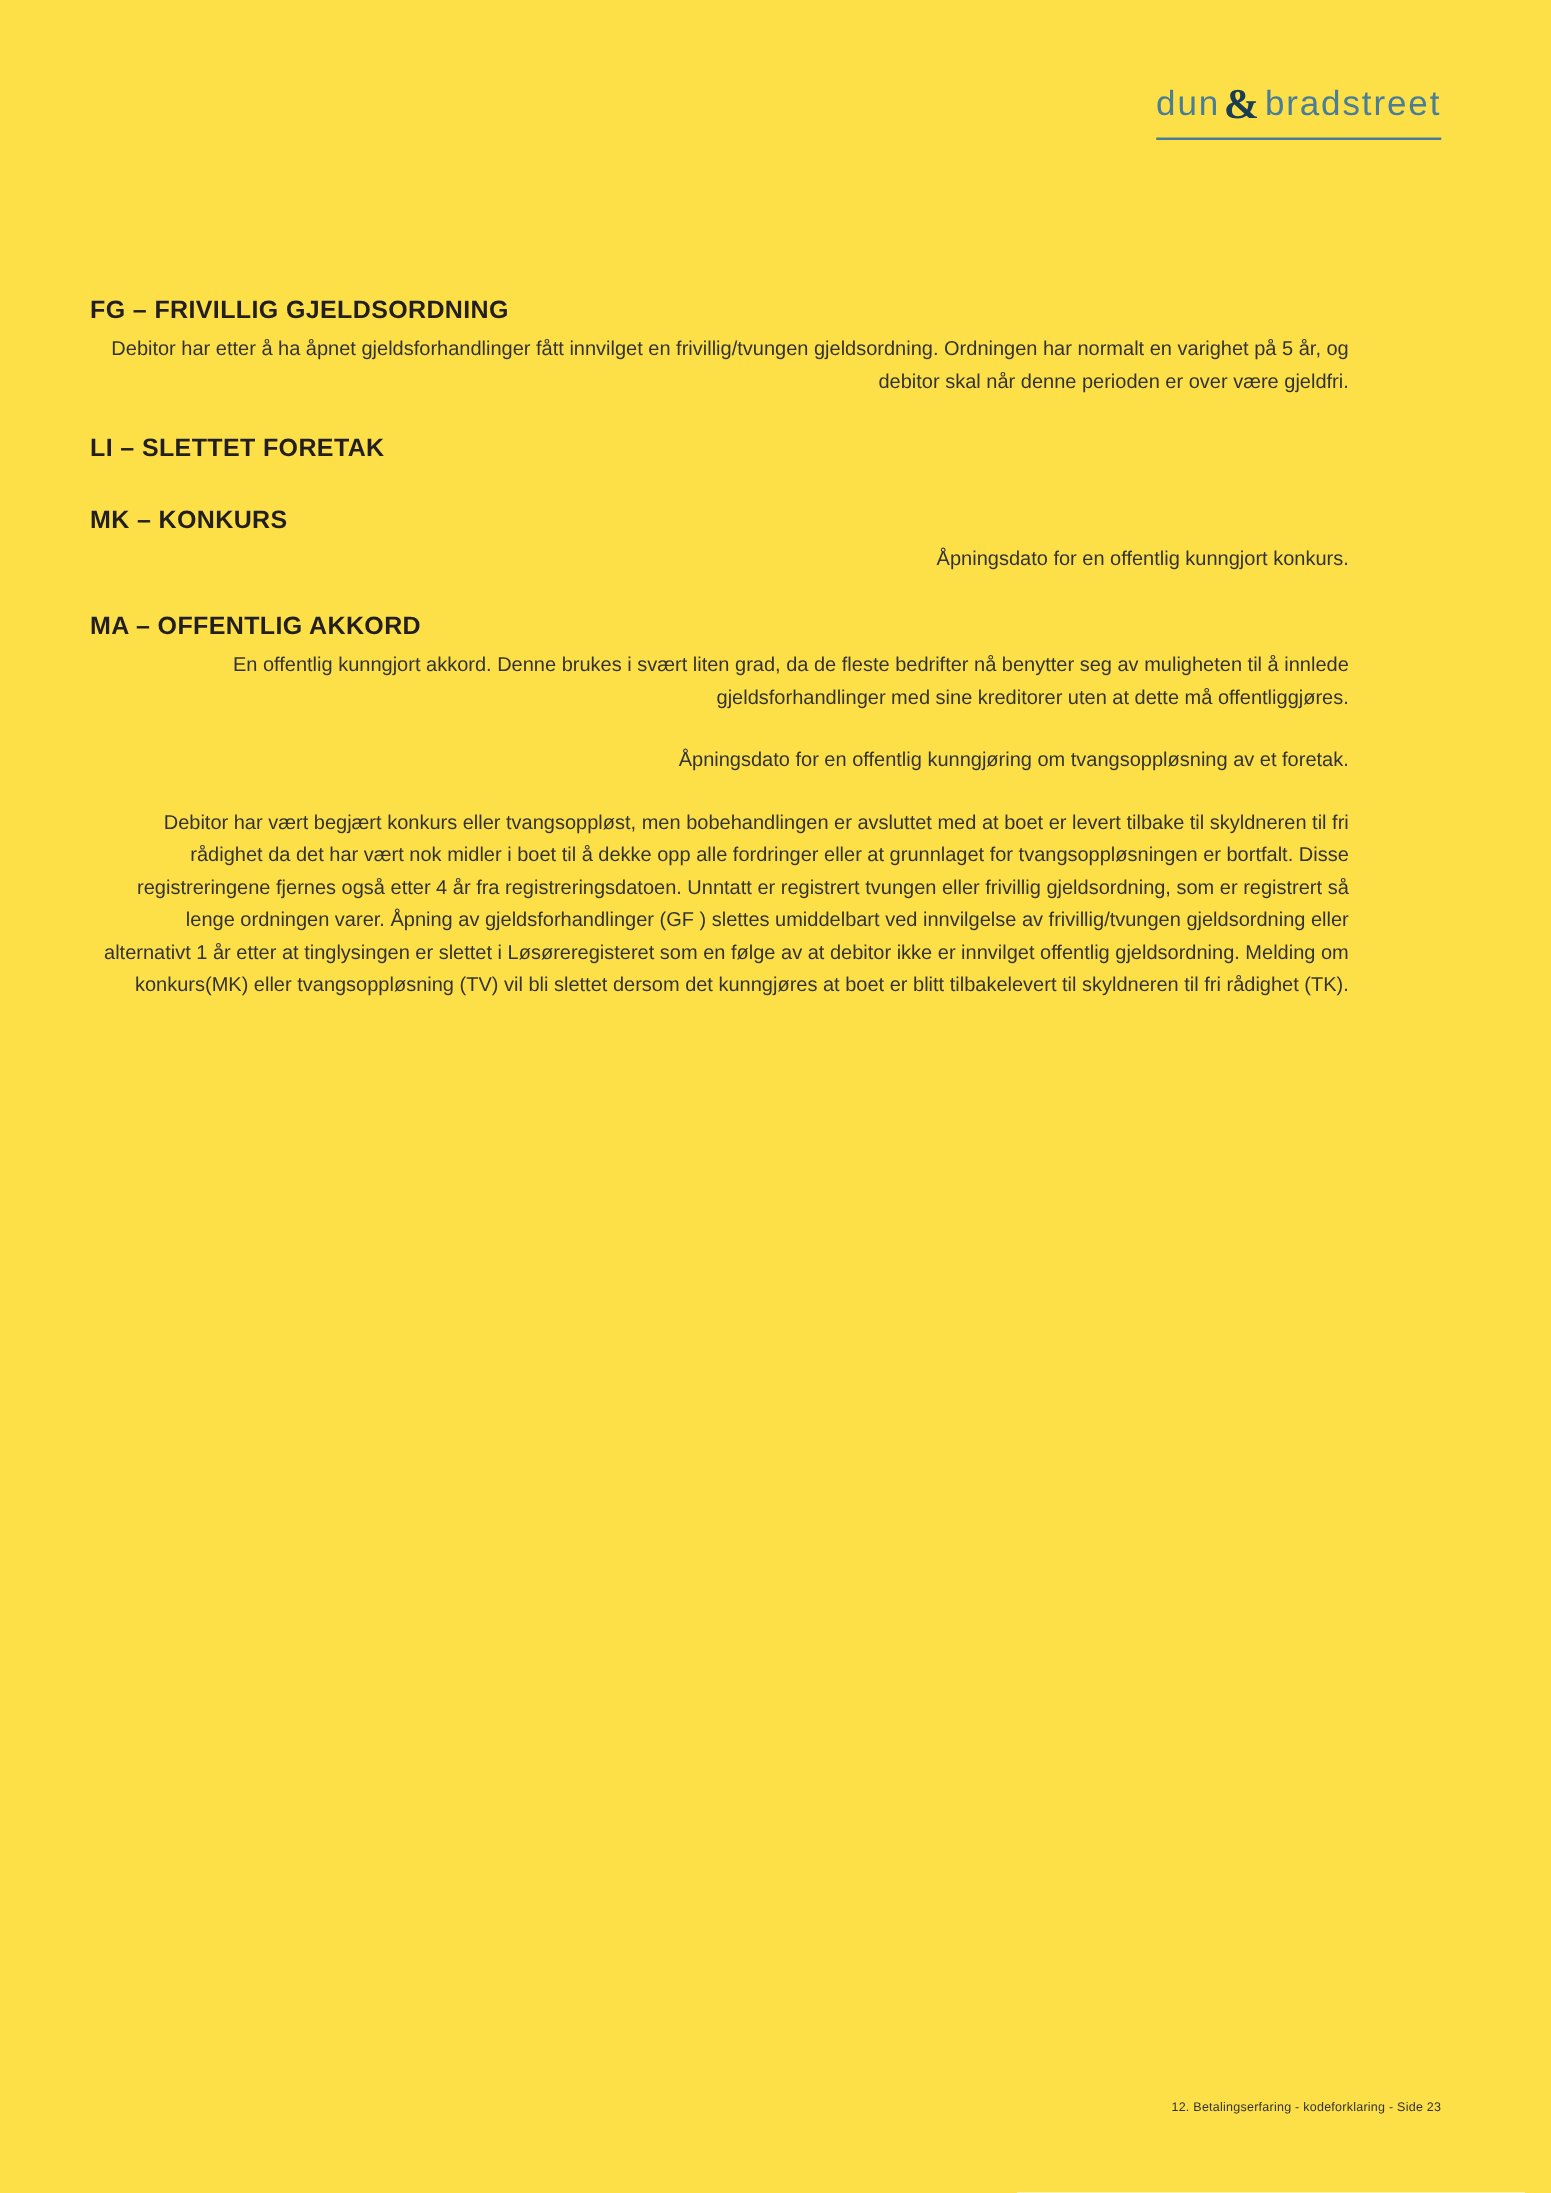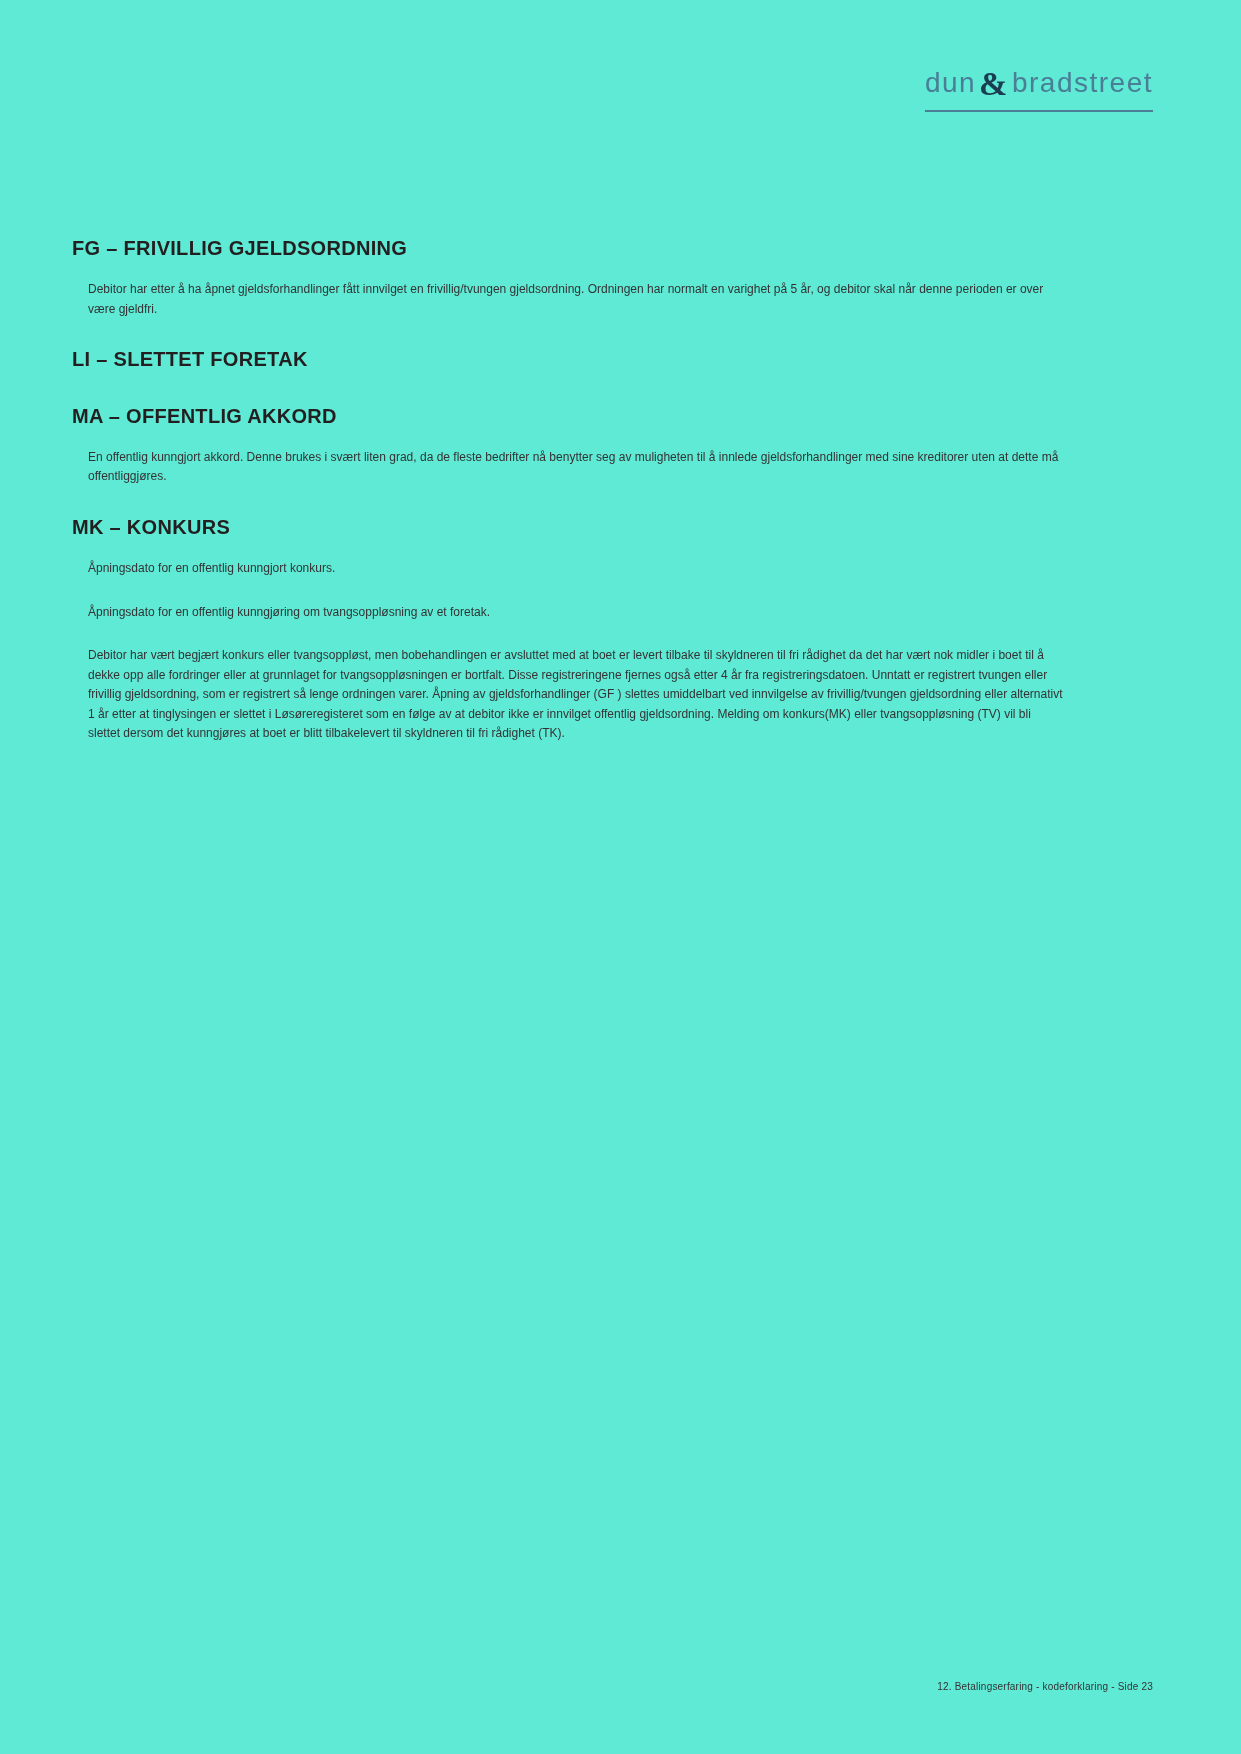--- a/index.html
+++ b/index.html
@@ -9,21 +9,21 @@
   }
   body {
     font-family: "Liberation Sans", sans-serif;
     color: #231f20;
   }
   .page {
     position: relative;
     width: 1241px;
     height: 1754px;
     margin: 0 auto;
-    background: #5eead4;
+    background: #fde047;
     box-sizing: border-box;
     overflow: hidden;
   }
 
   
   .header {
     position: absolute;
     top: 64px;
     right: 88px;
     display: flex;
@@ -79,25 +79,25 @@
   }
   .sec-title {
     font-size: 20px;
     font-weight: bold;
     letter-spacing: 0.3px;
     line-height: 1.62;
     color: #231f20;
     margin: 0;
   }
   .sec-body {
-    font-size: 12px;
+    font-size: 16px;
     line-height: 1.62;
     color: #333335;
-    margin: 16px;
-    text-align: left;
+    margin: 3px;
+    text-align: right;
   }
 
   
   .footer {
     position: absolute;
     right: 88px;
     bottom: 62px;
     font-size: 10px;
     color: #333335;
     letter-spacing: 0.2px;
@@ -124,27 +124,27 @@
     <div class="section">
       <p class="sec-title">FG – FRIVILLIG GJELDSORDNING</p>
       <p class="sec-body">Debitor har etter å ha åpnet gjeldsforhandlinger fått innvilget en frivillig/tvungen gjeldsordning. Ordningen har normalt en varighet på 5 år, og debitor skal når denne perioden er over være gjeldfri.</p>
     </div>
 
     <div class="section">
       <p class="sec-title">LI – SLETTET FORETAK</p>
     </div>
 
     <div class="section">
-      <p class="sec-title">MA – OFFENTLIG AKKORD</p>
-      <p class="sec-body">En offentlig kunngjort akkord. Denne brukes i svært liten grad, da de fleste bedrifter nå benytter seg av muligheten til å innlede gjeldsforhandlinger med sine kreditorer uten at dette må offentliggjøres.</p>
+      <p class="sec-title">MK – KONKURS</p>
+      <p class="sec-body">Åpningsdato for en offentlig kunngjort konkurs.</p>
     </div>
 
     <div class="section">
-      <p class="sec-title">MK – KONKURS</p>
-      <p class="sec-body">Åpningsdato for en offentlig kunngjort konkurs.</p>
+      <p class="sec-title">MA – OFFENTLIG AKKORD</p>
+      <p class="sec-body">En offentlig kunngjort akkord. Denne brukes i svært liten grad, da de fleste bedrifter nå benytter seg av muligheten til å innlede gjeldsforhandlinger med sine kreditorer uten at dette må offentliggjøres.</p>
     </div>
 
     <div class="section">
       <p class="sec-body">Åpningsdato for en offentlig kunngjøring om tvangsoppløsning av et foretak.</p>
     </div>
 
     <div class="section">
       <p class="sec-body">Debitor har vært begjært konkurs eller tvangsoppløst, men bobehandlingen er avsluttet med at boet er levert tilbake til skyldneren til fri rådighet da det har vært nok midler i boet til å dekke opp alle fordringer eller at grunnlaget for tvangsoppløsningen er bortfalt. Disse registreringene fjernes også etter 4 år fra registreringsdatoen. Unntatt er registrert tvungen eller frivillig gjeldsordning, som er registrert så lenge ordningen varer. Åpning av gjeldsforhandlinger (GF ) slettes umiddelbart ved innvilgelse av frivillig/tvungen gjeldsordning eller alternativt 1 år etter at tinglysingen er slettet i Løsøreregisteret som en følge av at debitor ikke er innvilget offentlig gjeldsordning. Melding om konkurs(MK) eller tvangsoppløsning (TV) vil bli slettet dersom det kunngjøres at boet er blitt tilbakelevert til skyldneren til fri rådighet (TK).</p>
     </div>
 

